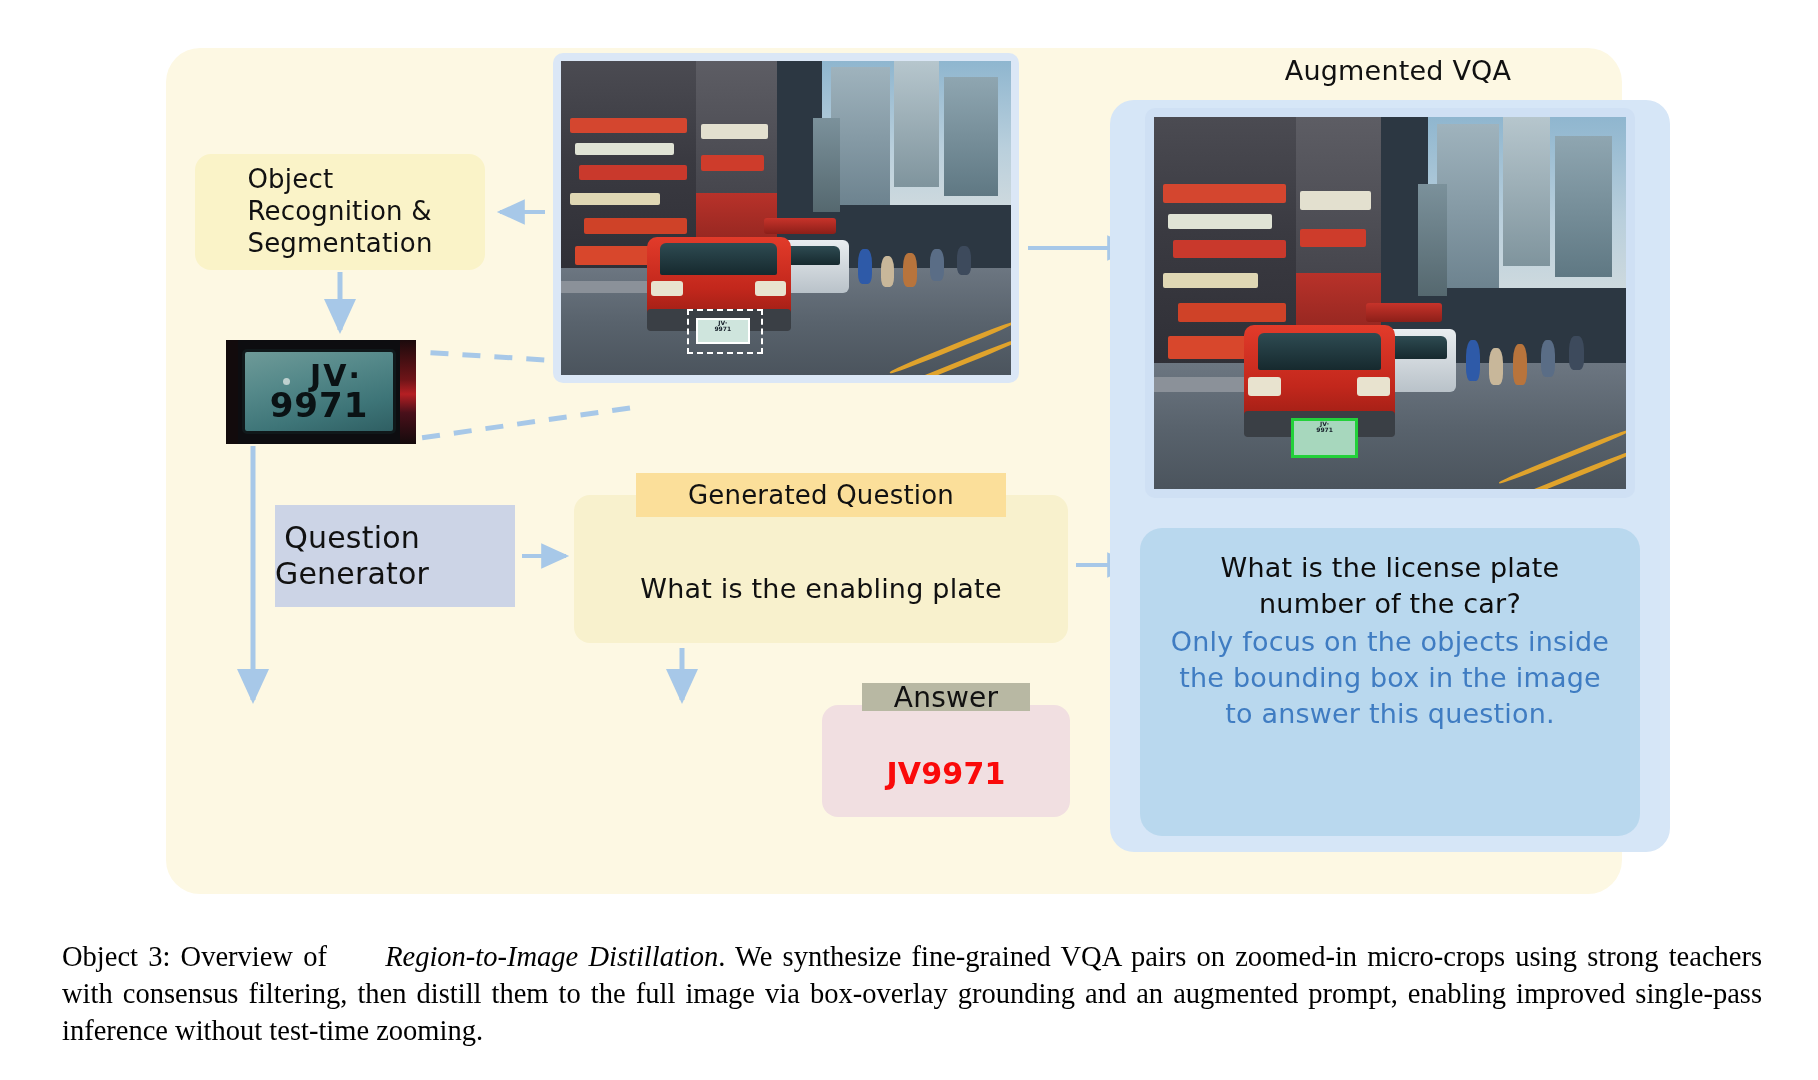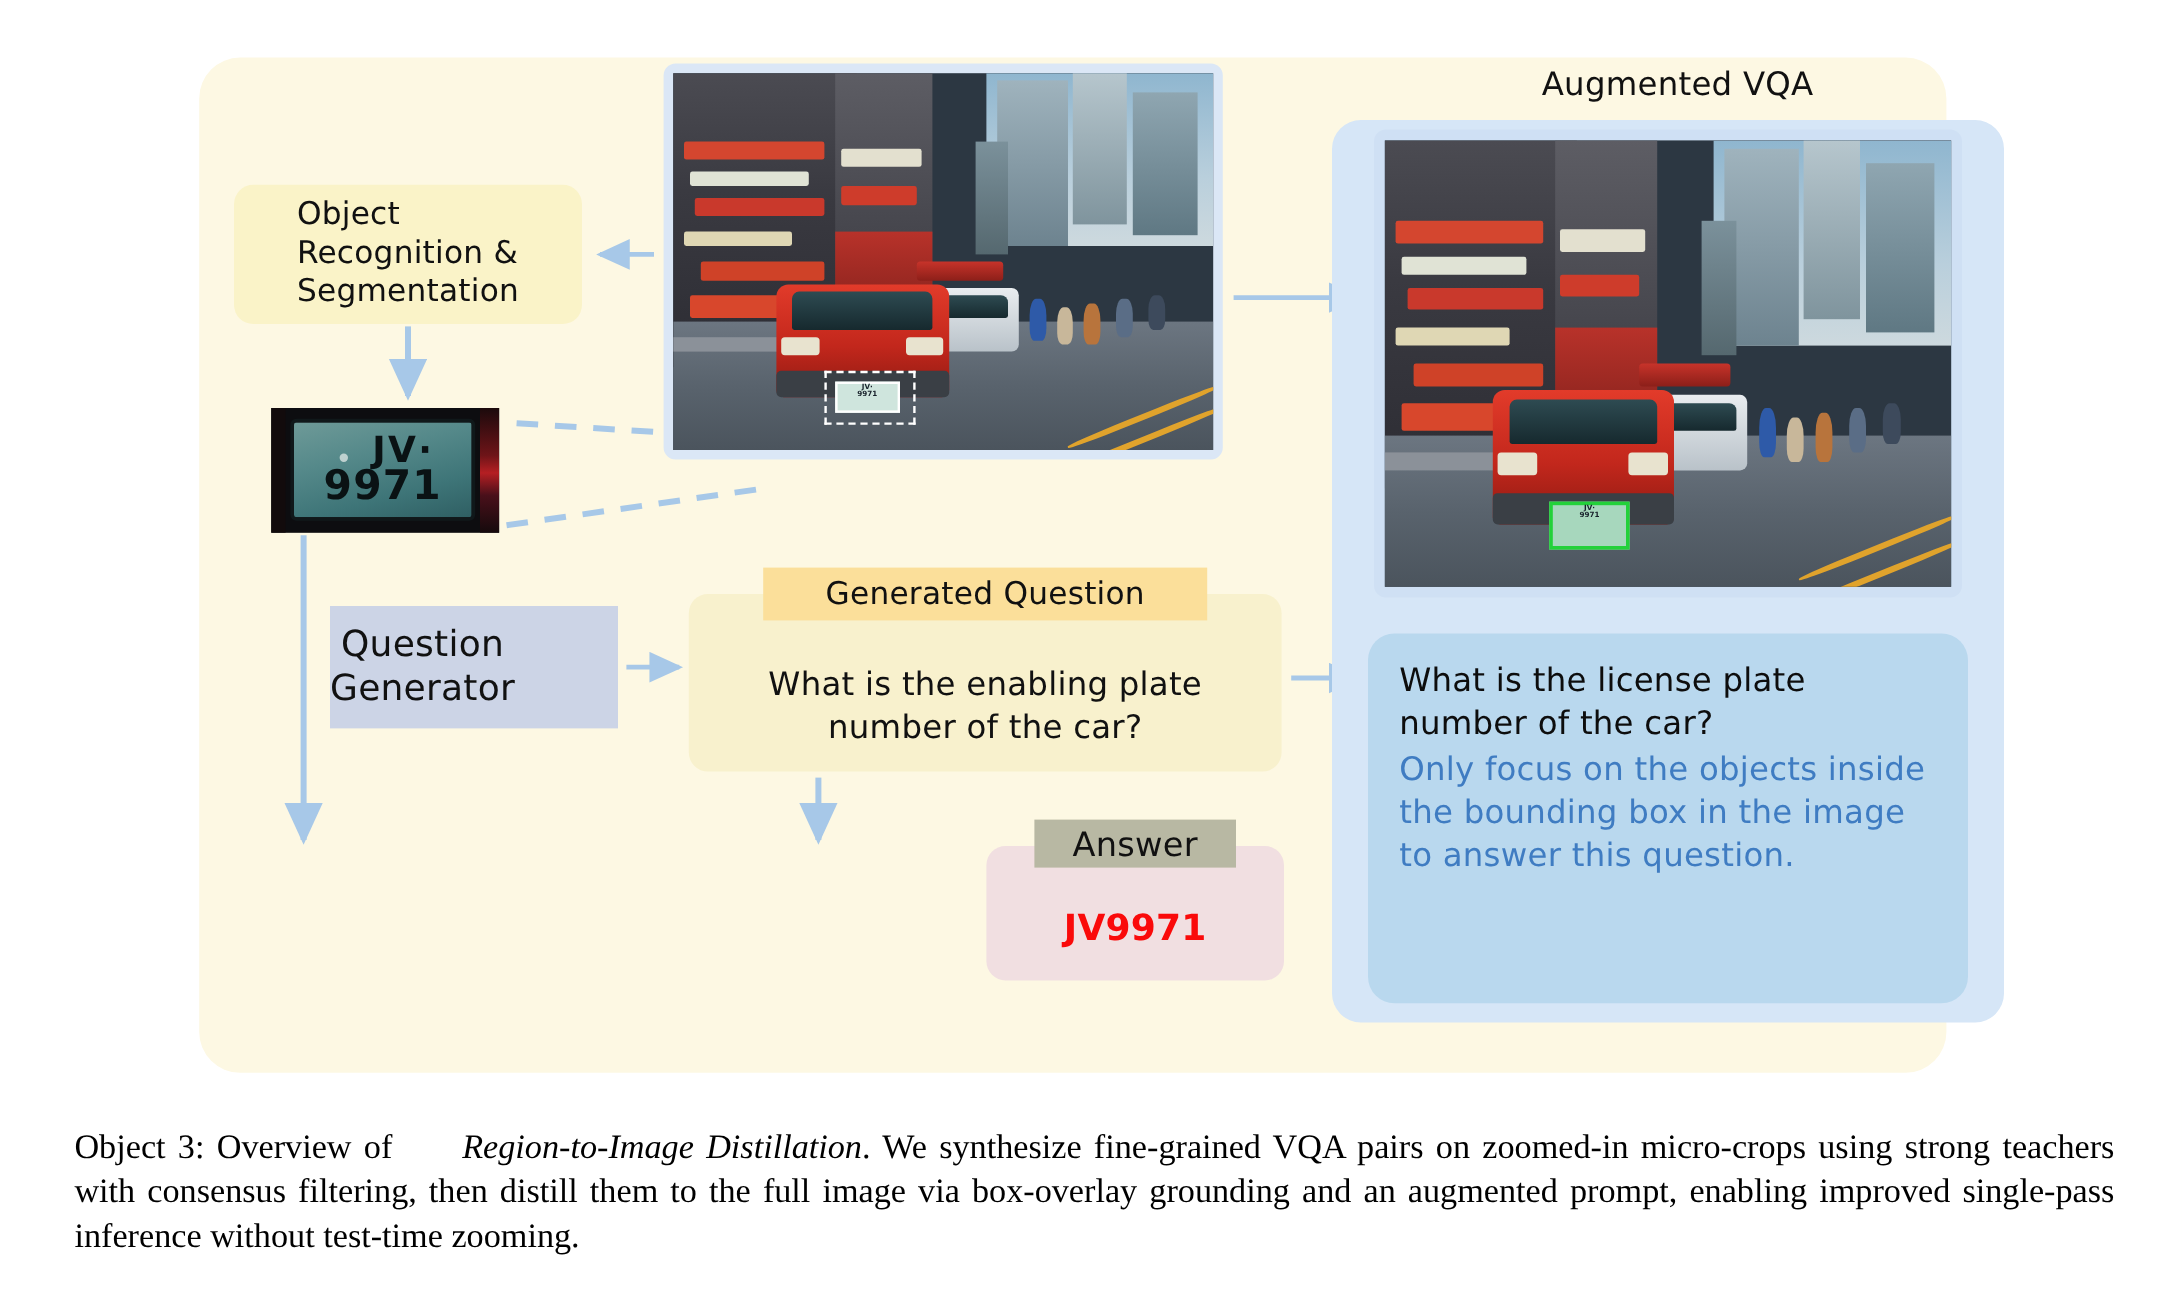--- a/index.html
+++ b/index.html
@@ -6,21 +6,21 @@
   body{width:1818px;height:1080px;font-family:"DejaVu Sans",sans-serif;overflow:hidden;}
   .page{position:relative;width:1818px;height:1080px;background:#fff;}
 
   
   .cream-panel{
     position:absolute;left:166px;top:48px;width:1456px;height:846px;
     background:#fdf8e3;border-radius:34px;
   }
 
   
-  .hand{font-family:"DejaVu Sans",sans-serif;color:#111;letter-spacing:.2px;}
+  .hand{font-family:"DejaVu Sans",sans-serif;color:#111;letter-spacing:.2px;text-align:center;}
 
   
   .obj-box{
     position:absolute;left:195px;top:154px;width:290px;height:116px;
     background:#faf3c8;border-radius:16px;
     display:flex;align-items:center;justify-content:center;text-align:left;
     font-size:26px;line-height:1.22;color:#111;
   }
 
   
@@ -114,21 +114,21 @@
     display:flex;align-items:center;justify-content:center;
     font-size:32px;color:#111;
   }
 
   
   .ans-card{
     position:absolute;left:822px;top:705px;width:248px;height:112px;
     background:#f1dfe1;border-radius:16px;
   }
   .ans-head{
-    position:absolute;left:862px;top:683px;width:168px;height:40px;
+    position:absolute;left:862px;top:683px;width:168px;height:28px;
     background:#b8b8a3;display:flex;align-items:center;justify-content:center;
     font-size:28px;color:#111;
   }
   .ans-val{
     position:absolute;left:822px;top:745px;width:248px;height:56px;
     display:flex;align-items:center;justify-content:center;
     font-size:30px;color:#fa0a0a;font-weight:600;
   }
 
   
@@ -313,21 +313,20 @@
       <div>Question</div>
       <div>Generator</div>
     </div>
   </div>
 
   <div class="gq-card"></div>
   <div class="gq-head hand">Generated Question</div>
   <div class="gq-text hand">
     <div>
       <div>What is the enabling plate</div>
-      <div>number of the car?</div>
     </div>
   </div>
 
 
   <div class="ans-card"></div>
   <div class="ans-head hand">Answer</div>
   <div class="ans-val hand">JV9971</div>
 
   <div class="avqa-prompt">
     <div class="avqa-q hand">What is the license plate number of the car?</div>

